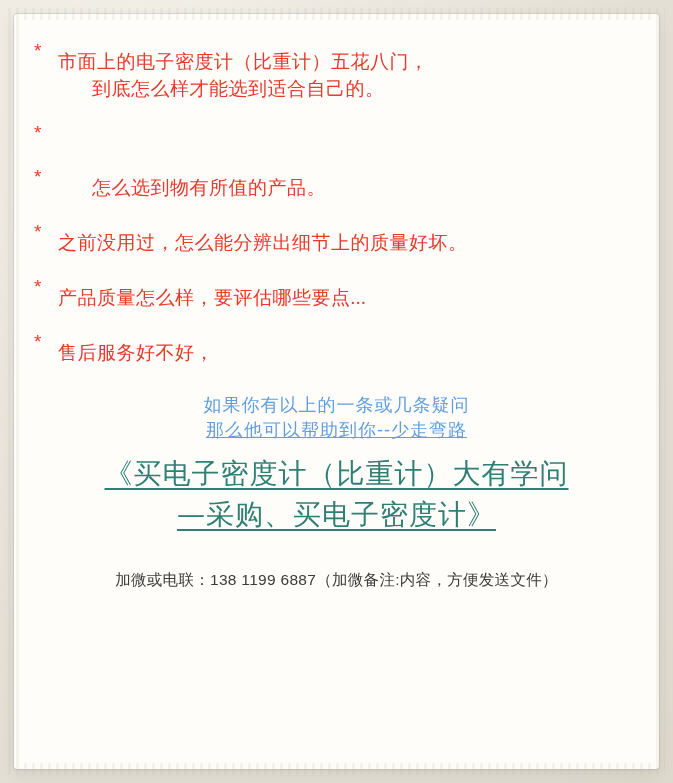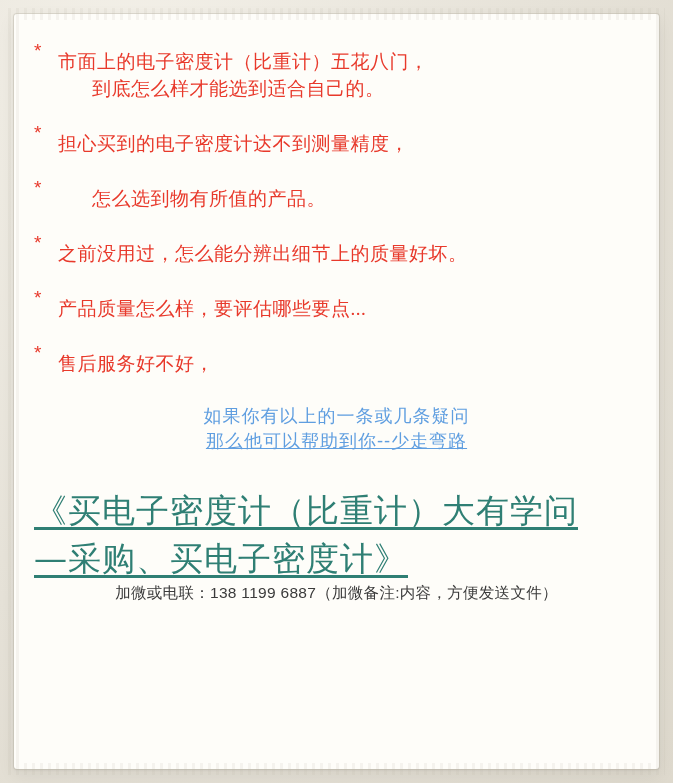--- a/index.html
+++ b/index.html
@@ -93,34 +93,35 @@
     font-size: 18px;
     line-height: 1.38;
     font-family: "DejaVu Serif", serif;
     letter-spacing: 1px;
   }
   .slogan .s2 {
     display: block;
     text-decoration: underline;
   }
   .title {
-    margin-top: 34px;
-    text-align: left;
+    margin-top: 12px;
+    text-align: center;
     color: #2f7f74;
-    font-size: 33px;
+    font-size: 28px;
     line-height: 1.45;
     font-family: "DejaVu Serif", serif;
     letter-spacing: 1px;
   }
   .title span {
     display: block;
     text-decoration: underline;
     text-underline-offset: 5px;
   }
   .footer {
+    margin-top: 34px;
     text-align: center;
     color: #3b3b3b;
     font-size: 15.5px;
     font-family: "Liberation Sans", sans-serif;
     letter-spacing: 0.3px;
   }
 </style>
 </head>
 <body>
 
@@ -136,21 +137,20 @@
         <span class="star">*</span>
         <span class="lines">
           <span class="l1">市面上的电子密度计（比重计）五花八门，</span>
           <span class="l2">到底怎么样才能选到适合自己的。</span>
         </span>
       </div>
 
       <div class="bullet">
         <span class="star">*</span>
         <span class="lines">
-          <span class="l1">担心买到的电子密度计达不到测量精度，</span>
         </span>
       </div>
 
       <div class="bullet">
         <span class="star">*</span>
         <span class="lines">
           <span class="l2">怎么选到物有所值的产品。</span>
         </span>
       </div>
 

